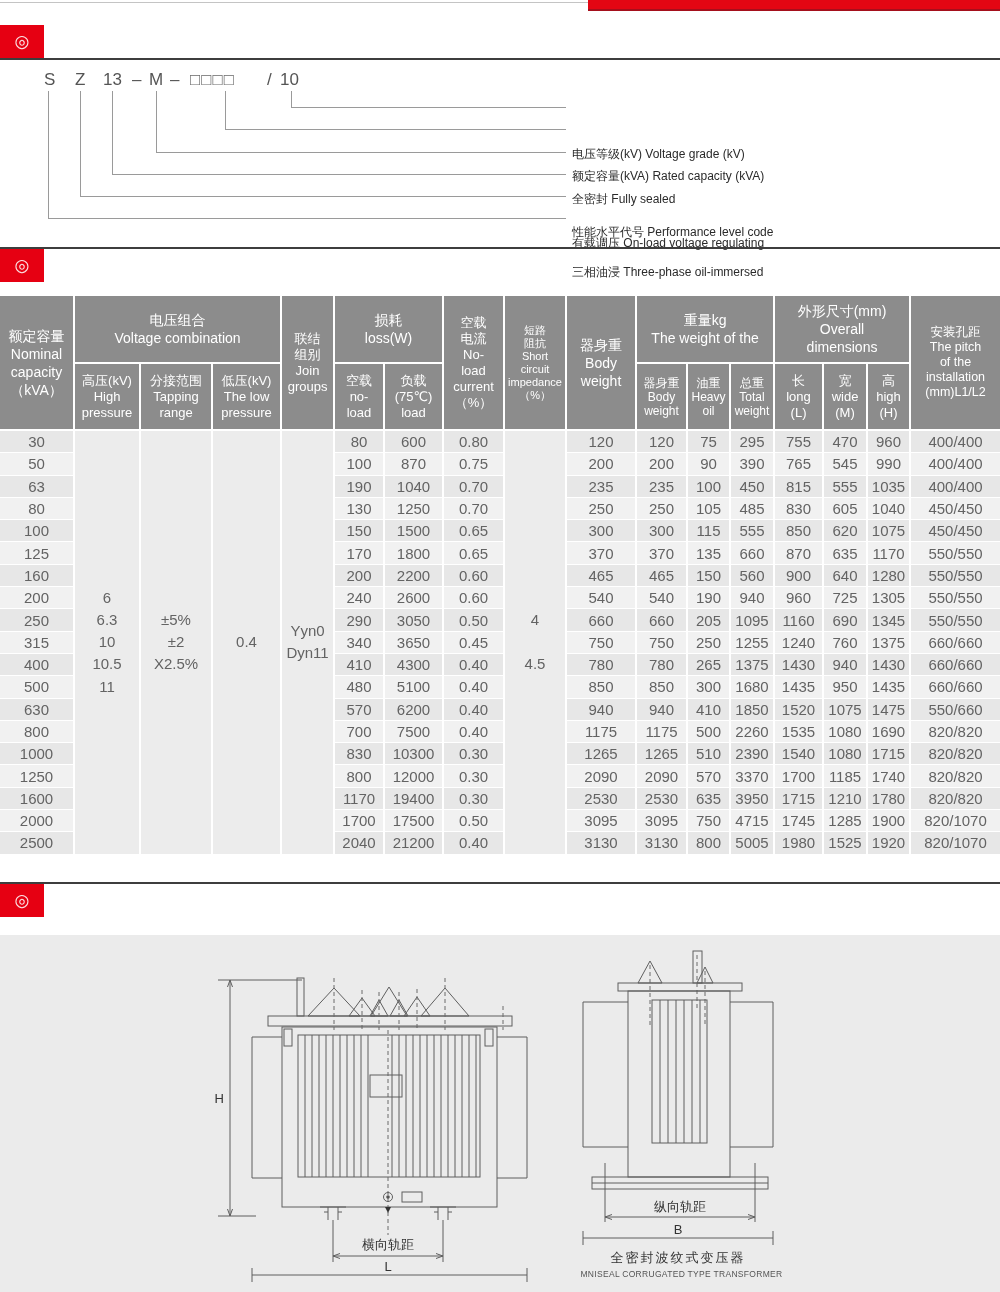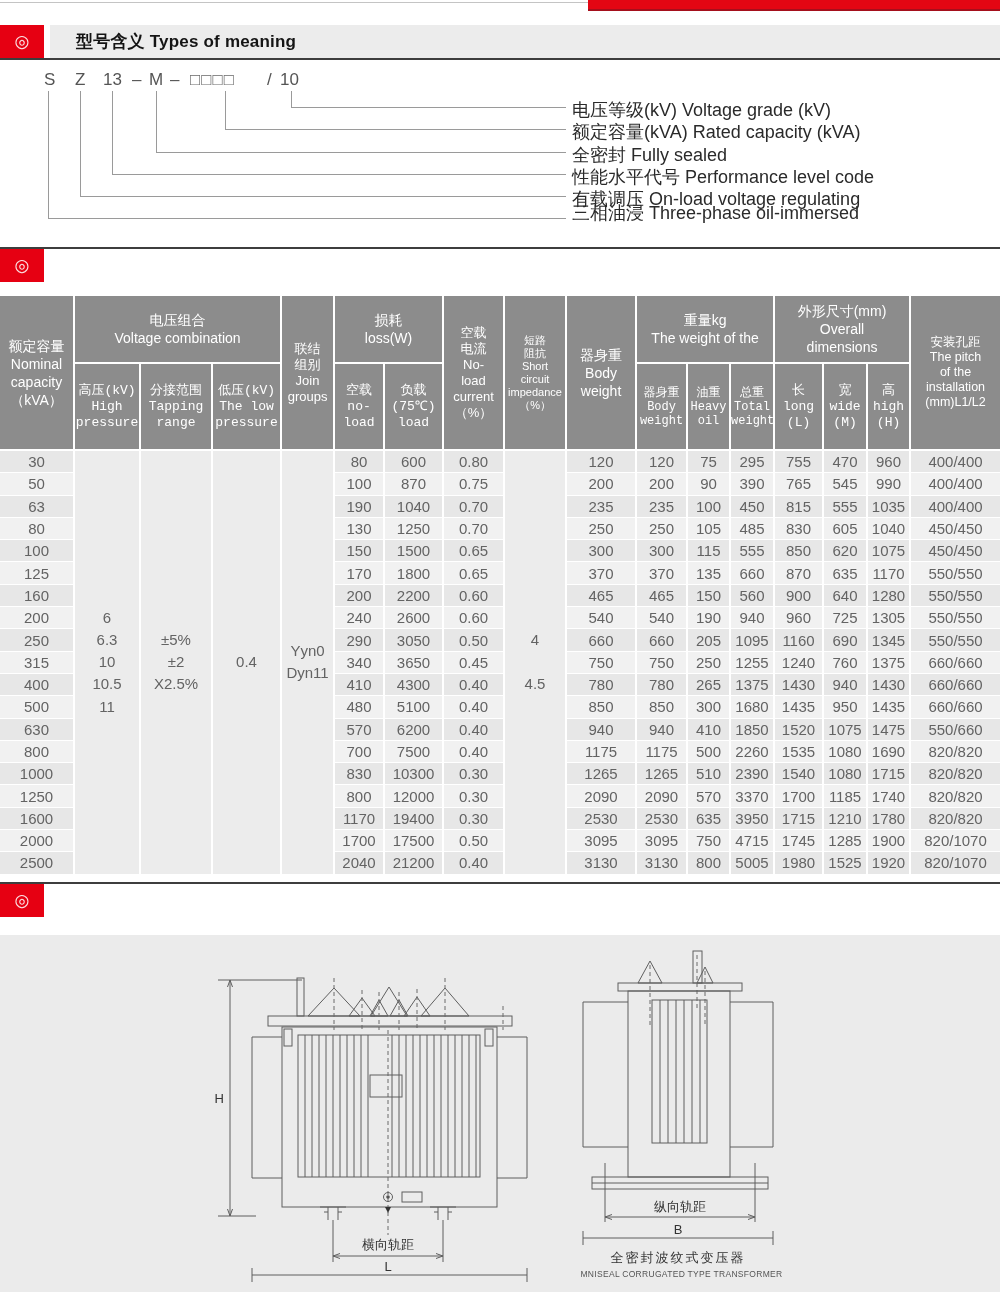--- a/index.html
+++ b/index.html
@@ -18,30 +18,30 @@
       display:flex;align-items:center;padding-left:26px;font-size:17px;font-weight:bold;color:#141414;letter-spacing:.2px;}
   #sec1{top:25px;border-bottom:2px solid #3d3d3d;}
   #sec2{top:247px;border-top:2px solid #3d3d3d;}
   #sec3{top:882px;border-top:2px solid #3d3d3d;}
 
   
   .diagram{position:absolute;left:0;top:60px;width:1000px;height:185px;}
   .code-part{position:absolute;top:10px;font-size:17px;color:#555;}
   .code-boxes{letter-spacing:1px;color:#6a6a6a;}
   .connector{position:absolute;border-left:1px solid #9a9a9a;border-bottom:1px solid #9a9a9a;}
-  .diag-label{position:absolute;left:572px;font-size:18px;color:#2a2a2a;white-space:nowrap;}
+  .diag-label{position:absolute;left:572px;font-size:12px;color:#2a2a2a;white-space:nowrap;margin-top:48px;}
 
   
   .perf-table-wrap{position:absolute;left:0;top:296px;width:1000px;}
   table{border-collapse:separate;border-spacing:0;table-layout:fixed;width:1000px;}
   th,td{box-sizing:border-box;}
   thead th{background:#8c8c8c;color:#fff;font-weight:400;white-space:pre-line;text-align:center;
       vertical-align:middle;padding:0;border-right:2px solid #fff;border-bottom:2px solid #fff;}
   thead tr.hrow1 th{height:68px;}
-  thead tr.hrow2 th{height:87px;font-family:Liberation Mono, monospace;}
+  thead tr.hrow2 th{height:67px;}
   th.last, td.last{border-right:none !important;margin-left:16px;}
   .th-lg{font-size:14px;line-height:18px;}
   .th-md{font-size:13px;line-height:16px;}
   .th-sm{font-size:11px;line-height:13px;}
   .th-xs{font-size:12px;line-height:14px;}
   .th-pitch{font-size:12.5px;line-height:15px;}
   tbody td{text-align:center;vertical-align:middle;padding:0;font-size:15px;color:#636363;
       border-right:2px solid #fff;border-bottom:1px solid #fff;height:22.3px;white-space:pre-line;}
   tbody td.merged{background:#ececec;line-height:22.3px;}
   tr.r-even td:not(.merged){background:#e7e7e7;}
@@ -61,23 +61,20 @@
 </head>
 <body>
 
 <div class="top-hairline"></div>
 <div class="top-redbar"></div>
 
 <div class="section-head" id="sec1">
   <div class="red-square">
       <span>◎</span>
     </div>
-  <div class="bar">
-    <span>型号含义 Types of meaning</span>
-  </div>
 </div>
 
 <div class="diagram">
   <span class="code-part" style="left:44px">S</span>
   <span class="code-part" style="left:75px">Z</span>
   <span class="code-part" style="left:103px">13</span>
   <span class="code-part" style="left:132px">–</span>
   <span class="code-part" style="left:149px">M</span>
   <span class="code-part" style="left:170px">–</span>
   <span class="code-part code-boxes" style="left:190px">□□□□</span>
@@ -87,23 +84,23 @@
   <div class="connector" style="left:291px;top:31px;width:274px;height:16px"></div>
   <div class="connector" style="left:225px;top:31px;width:340px;height:38px"></div>
   <div class="connector" style="left:156px;top:31px;width:409px;height:61px"></div>
   <div class="connector" style="left:112px;top:31px;width:453px;height:83px"></div>
   <div class="connector" style="left:80px;top:31px;width:485px;height:105px"></div>
   <div class="connector" style="left:48px;top:31px;width:517px;height:127px"></div>
 
   <div class="diag-label" style="top:38px">电压等级(kV) Voltage grade (kV)</div>
   <div class="diag-label" style="top:60px">额定容量(kVA) Rated capacity (kVA)</div>
   <div class="diag-label" style="top:83px">全密封 Fully sealed</div>
-  <div class="diag-label" style="top:105px">性能水平代号 Performance level code</div>
+  <div class="diag-label" style="top:116px">性能水平代号 Performance level code</div>
   <div class="diag-label" style="top:127px">有载调压 On-load voltage regulating</div>
-  <div class="diag-label" style="top:141px">三相油浸 Three-phase oil-immersed</div>
+  <div class="diag-label" style="top:156px">三相油浸 Three-phase oil-immersed</div>
 </div>
 
 <div class="section-head" id="sec2">
   <div class="red-square">
       <span>◎</span>
     </div>
 </div>
 
 <div class="perf-table-wrap">
 <table>

